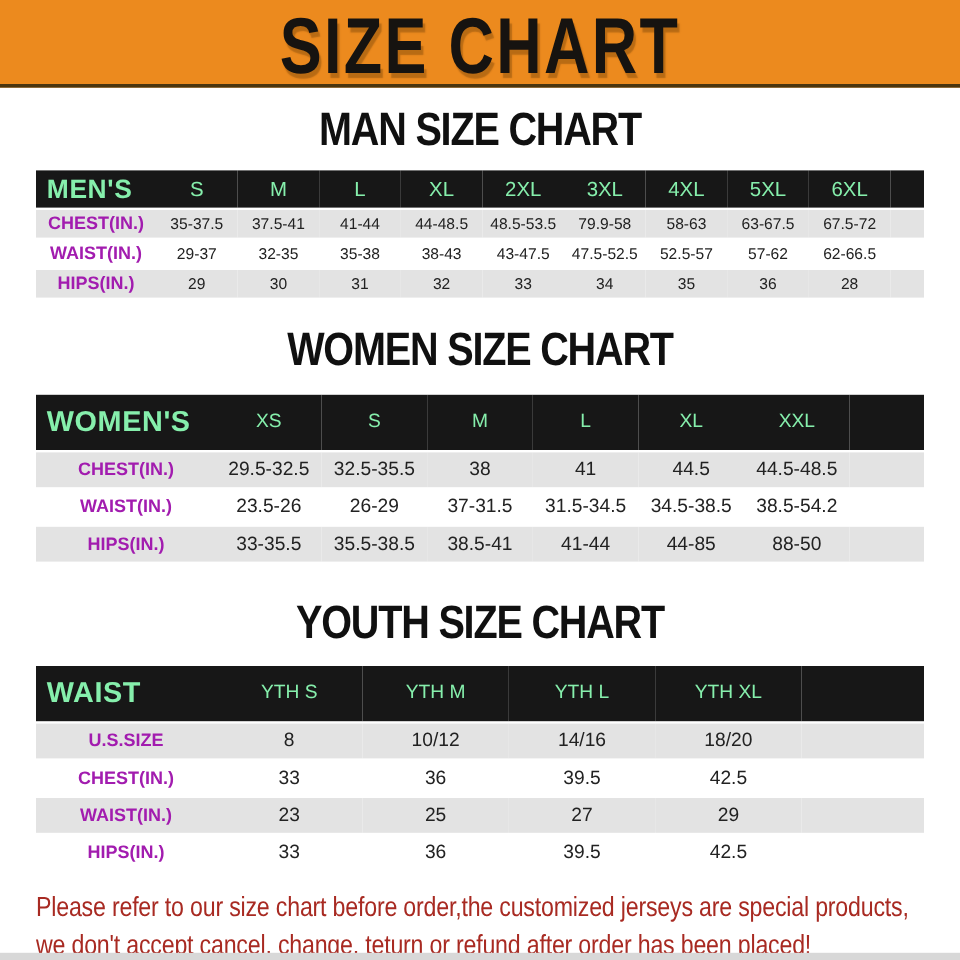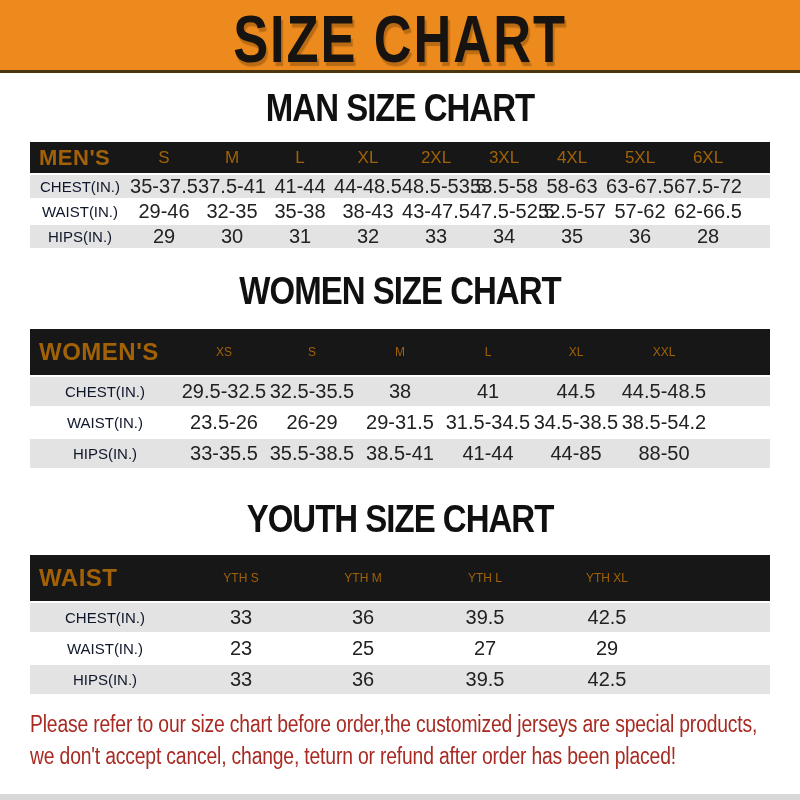--- a/index.html
+++ b/index.html
@@ -52,49 +52,49 @@
     border-collapse:separate;
     border-spacing:0 2px;
     table-layout:fixed;
   }
   .tbl-man   { margin-top:13px; }
   .tbl-women { margin-top:17px; }
   .tbl-youth { margin-top:15px; }
 
   .size-table thead th {
     background:#171717;
-    color:#a16207;
+    color:#86efac;
     font-weight:400;
     text-align:center;
     vertical-align:middle;
   }
   .tbl-man thead th { height:31px; font-size:17px; }
-  .tbl-women thead th, .tbl-youth thead th { height:46px; font-size:12px; }
+  .tbl-women thead th, .tbl-youth thead th { height:46px; font-size:16px; }
 
   .size-table thead th:first-child {
     font-weight:700;
     text-align:left;
     padding-left:9px;
     letter-spacing:0.5px;
     white-space:nowrap;
   }
   .tbl-man thead th:first-child { font-size:22px; }
   .tbl-women thead th:first-child, .tbl-youth thead th:first-child { font-size:24px; }
 
   .size-table tbody td {
     background:#ffffff;
     text-align:center;
     vertical-align:middle;
     color:#222222;
     white-space:nowrap;
   }
   .size-table tbody tr:nth-child(odd) td { background:#E3E3E3; }
-  .tbl-man tbody td { height:23px; font-size:20px; }
-  .tbl-women tbody td, .tbl-youth tbody td { height:29px; font-size:20px; }
-  .size-table tbody td:first-child { font-size:15px; color:#0f172a; }
+  .tbl-man tbody td { height:23px; font-size:13px; }
+  .tbl-women tbody td, .tbl-youth tbody td { height:29px; font-size:16px; }
+  .size-table tbody td:first-child { font-size:15px; color:#a21caf;font-weight:bold; }
 
   
   .footer {
     margin:12px 0 0 30px;
     color:#A82A22;
     font-weight:400;
   }
   .footer-line {
     font-size:23px;
     line-height:32px;
@@ -150,29 +150,29 @@
       </tr>
     </thead>
   <tbody>
       <tr>
         <td>CHEST(IN.)</td>
         <td>35-37.5</td>
         <td>37.5-41</td>
         <td>41-44</td>
         <td>44-48.5</td>
         <td>48.5-53.5</td>
-        <td>53.5-58</td>
+        <td>79.9-58</td>
         <td>58-63</td>
         <td>63-67.5</td>
         <td>67.5-72</td>
         <td></td>
       </tr>
       <tr>
         <td>WAIST(IN.)</td>
-        <td>29-46</td>
+        <td>29-37</td>
         <td>32-35</td>
         <td>35-38</td>
         <td>38-43</td>
         <td>43-47.5</td>
         <td>47.5-52.5</td>
         <td>52.5-57</td>
         <td>57-62</td>
         <td>62-66.5</td>
         <td></td>
       </tr>
@@ -225,21 +225,21 @@
         <td>38</td>
         <td>41</td>
         <td>44.5</td>
         <td>44.5-48.5</td>
         <td></td>
       </tr>
       <tr>
         <td>WAIST(IN.)</td>
         <td>23.5-26</td>
         <td>26-29</td>
-        <td>29-31.5</td>
+        <td>37-31.5</td>
         <td>31.5-34.5</td>
         <td>34.5-38.5</td>
         <td>38.5-54.2</td>
         <td></td>
       </tr>
       <tr>
         <td>HIPS(IN.)</td>
         <td>33-35.5</td>
         <td>35.5-38.5</td>
         <td>38.5-41</td>
@@ -267,20 +267,28 @@
         <th>WAIST</th>
         <th>YTH S</th>
         <th>YTH M</th>
         <th>YTH L</th>
         <th>YTH XL</th>
         <th></th>
       </tr>
     </thead>
   <tbody>
       <tr>
+        <td>U.S.SIZE</td>
+        <td>8</td>
+        <td>10/12</td>
+        <td>14/16</td>
+        <td>18/20</td>
+        <td></td>
+      </tr>
+      <tr>
         <td>CHEST(IN.)</td>
         <td>33</td>
         <td>36</td>
         <td>39.5</td>
         <td>42.5</td>
         <td></td>
       </tr>
       <tr>
         <td>WAIST(IN.)</td>
         <td>23</td>

